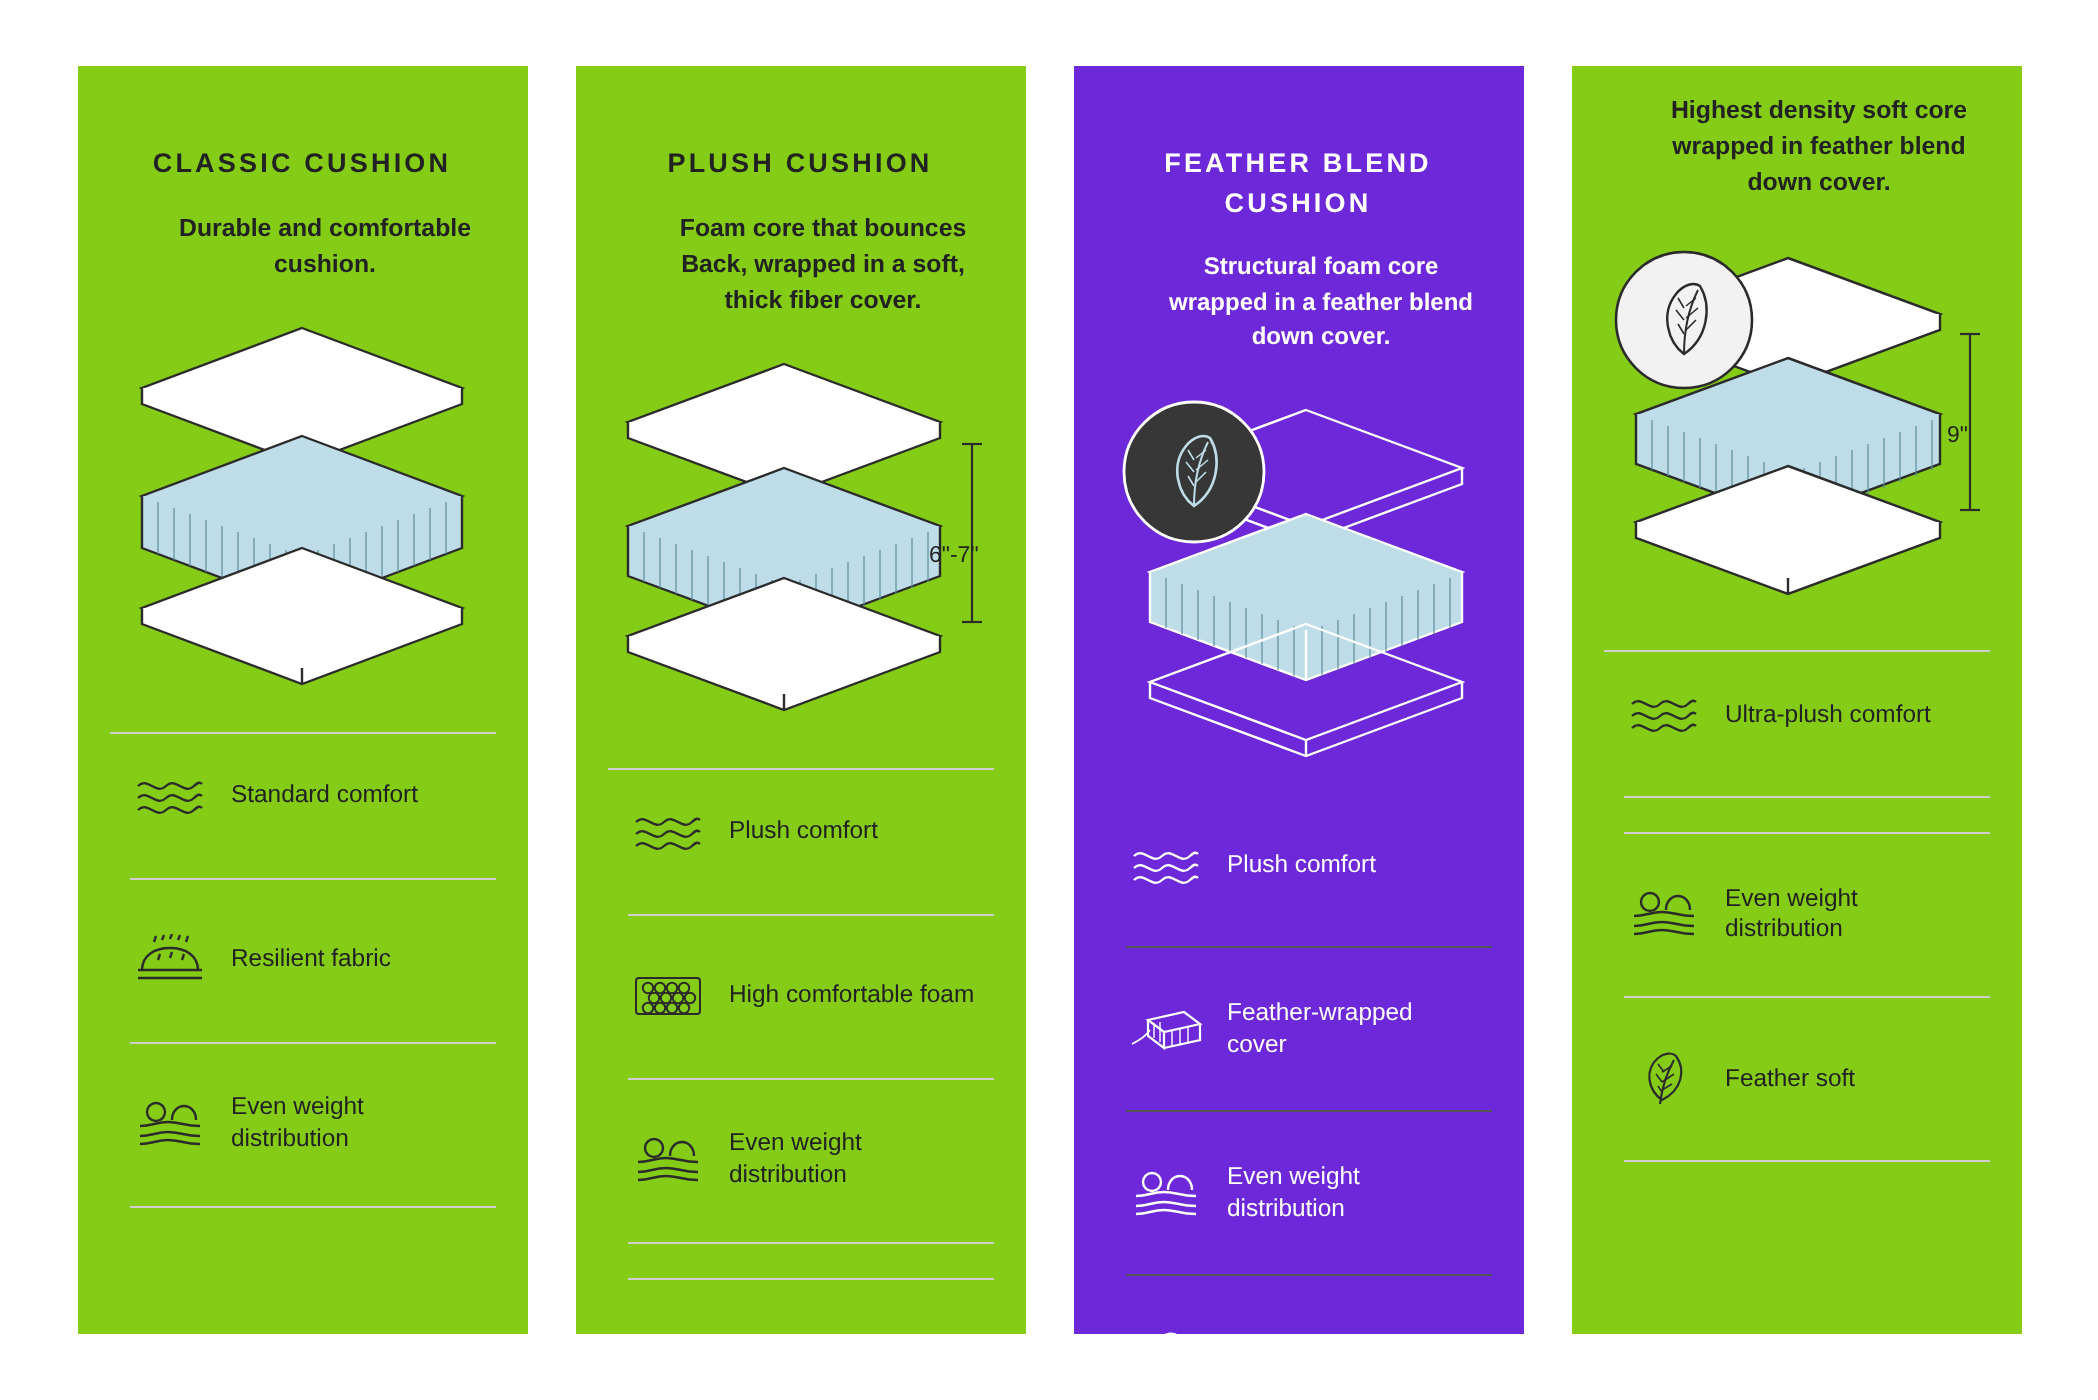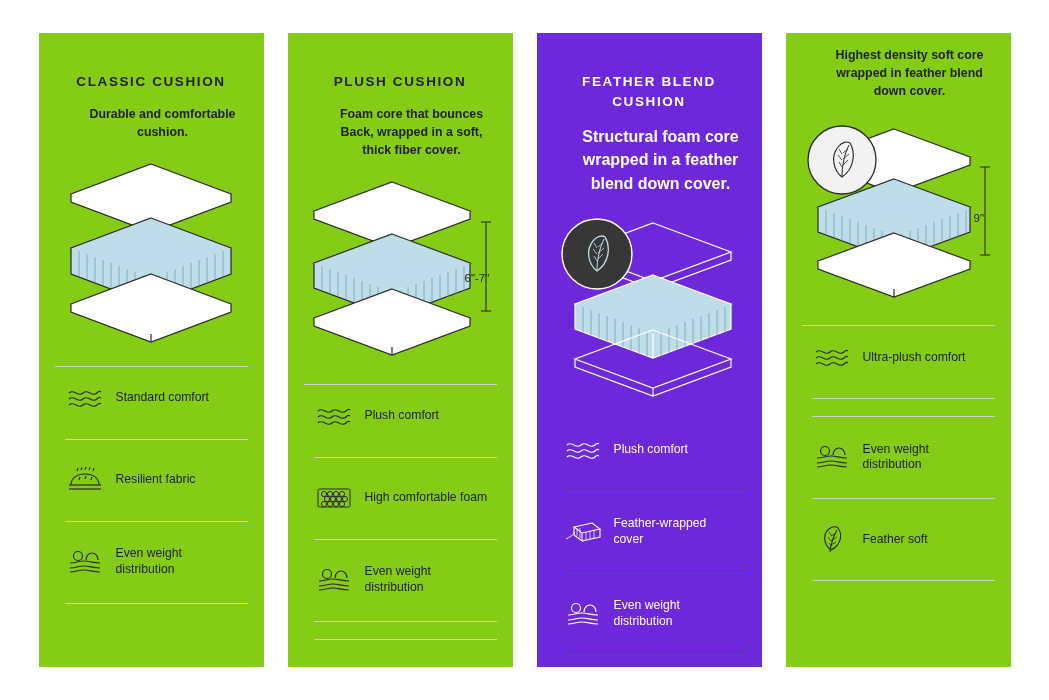--- a/index.html
+++ b/index.html
@@ -53,21 +53,21 @@
     text-transform: uppercase;
   }
   .subtitle {
     margin-top: 14px;
     font-size: 12.4px;
     line-height: 1.45;
     text-align: center;
     font-weight: bold;
     margin-left: 23px;
   }
-  .card.dark .subtitle { font-size: 16px; }
+  .card.dark .subtitle { font-size: 12px; }
   .art {
     margin-top: 14px;
     height: 210px;
     width: 100%;
     position: relative;
   }
   .features {
     width: 100%;
     margin-top: 8px;
     display: flex;

